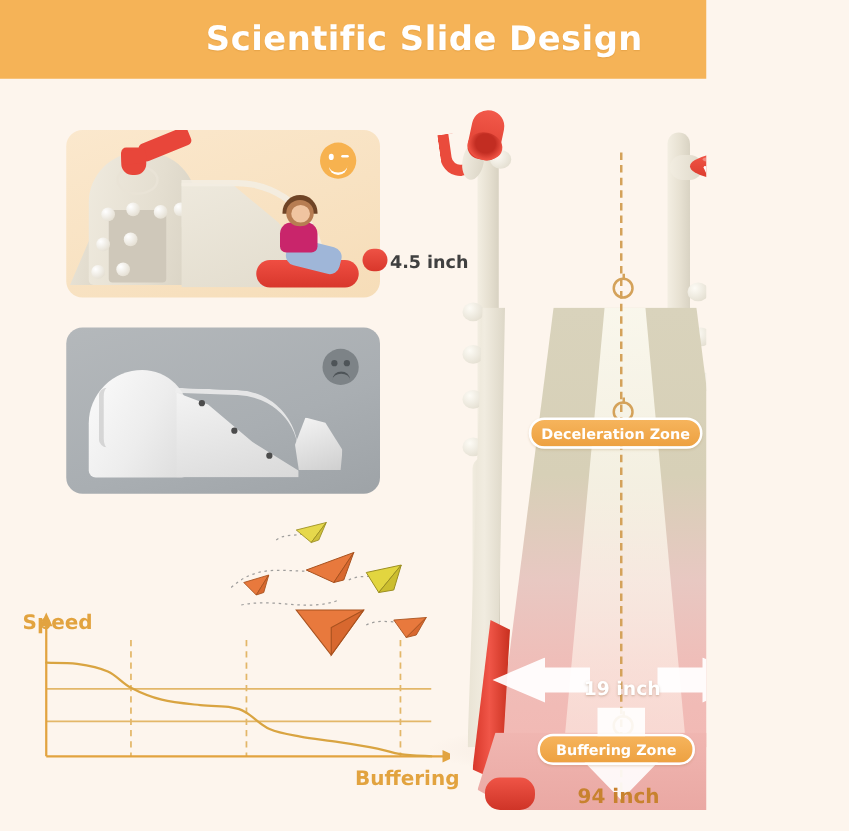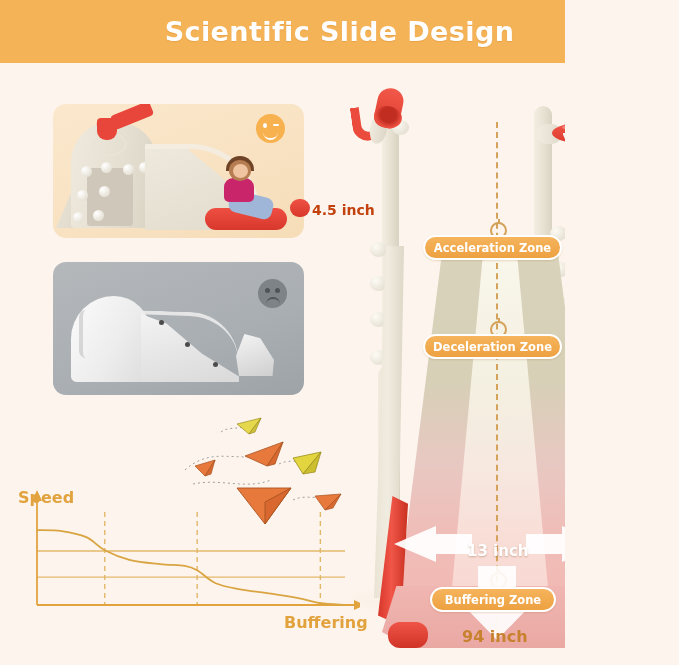--- a/index.html
+++ b/index.html
@@ -131,21 +131,21 @@
 
   
   .emoji{position:absolute;border-radius:50%;}
   .emoji-good{left:256px;top:114px;width:29px;height:29px;background:#f7b24f;}
   .emoji-bad{left:258px;top:279px;width:29px;height:29px;background:#7d8387;}
   .eye{position:absolute;border-radius:50%;}
 
   
   .lbl-45{
     position:absolute;left:312px;top:202px;
-    color:#c2410c;font-size:14px;font-weight:bold;
+    color:#404040;font-size:14px;font-weight:bold;
     font-family:"DejaVu Sans", sans-serif;
   }
   .red-pill-45{
     position:absolute;left:290px;top:199px;width:20px;height:18px;
     background:linear-gradient(180deg,#ee5245,#d9372b);border-radius:9px;
   }
 
   
   .planes{position:absolute;left:175px;top:408px;width:185px;height:120px;}
 
@@ -478,25 +478,24 @@
 
     <div class="center-line"></div>
     <div class="ring" style="left:160px;top:156px;"></div>
     <div class="ring" style="left:160px;top:255px;"></div>
     <div class="ring" style="left:160px;top:506px;"></div>
 
     <svg class="arrow-h" viewBox="0 0 246 46">
       <path d="M96,8 L60,8 L60,0 L18,18 L60,36 L60,28 L96,28 Z" fill="#ffffff" opacity=".94"></path>
       <path d="M150,8 L186,8 L186,0 L228,18 L186,36 L186,28 L150,28 Z" fill="#ffffff" opacity=".94"></path>
     </svg>
-    <div class="m13">13 inch</div>
+    <div class="m13">19 inch</div>
 
     <svg class="arrow-v" viewBox="0 0 94 76">
       <path d="M28,0 L66,0 L66,40 L80,40 L47,74 L14,40 L28,40 Z" fill="#ffffff" opacity=".9"></path>
     </svg>
     <div class="m55">94 inch</div>
 
-    <div class="pill pill-accel">Acceleration Zone</div>
     <div class="pill pill-decel">Deceleration Zone</div>
     <div class="pill pill-buffer">Buffering Zone</div>
   </div>
 
 </div>
 
 </body></html>

